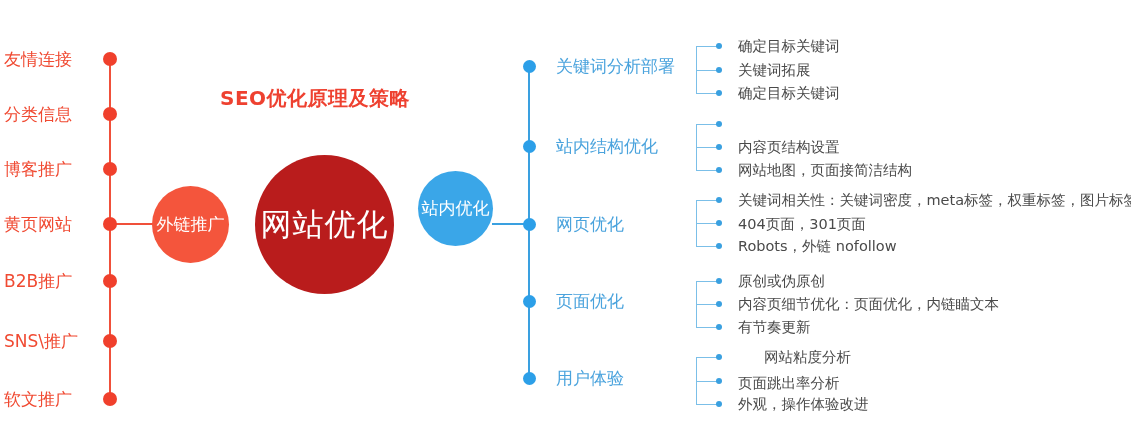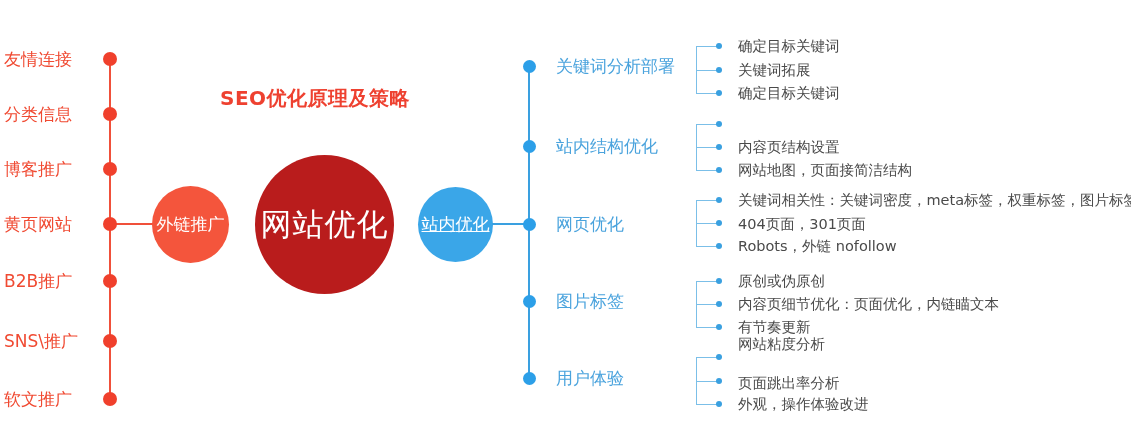--- a/index.html
+++ b/index.html
@@ -134,39 +134,39 @@
   <div class="circle circle-red" style="left:152px; top:186px; width:77px; height:77px;">
     <span class="c-line">外链</span>
     <span class="c-line">推广</span>
   </div>
 
   <div class="circle circle-green" style="left:255px; top:155px; width:139px; height:139px;">
     <span class="c-line">网站</span>
     <span class="c-line">优化</span>
   </div>
 
-  <div class="circle circle-blue" style="left:418px; top:187px; width:75px; height:75px;text-decoration:underline;">
+  <div class="circle circle-blue" style="left:418px; top:171px; width:75px; height:75px;">
     <span class="c-line">站内</span>
     <span class="c-line">优化</span>
   </div>
 
   <div class="line-h" style="left:492px; top:223px; width:38px; height:2px; background:#3aa0e0;"></div>
 
   <div class="line-v" style="left:528px; top:66px; width:2px; height:313px; background:#3aa0e0;"></div>
 
   <div class="dot dot-blue" style="left:523px; top:60px; width:13px; height:13px;"></div>
   <div class="dot dot-blue" style="left:523px; top:140px; width:13px; height:13px;"></div>
   <div class="dot dot-blue" style="left:523px; top:218px; width:13px; height:13px;"></div>
   <div class="dot dot-blue" style="left:523px; top:295px; width:13px; height:13px;"></div>
   <div class="dot dot-blue" style="left:523px; top:372px; width:13px; height:13px;"></div>
 
   <div class="branch-label" style="top:146px;">站内结构优化</div>
   <div class="branch-label" style="top:66px;">关键词分析部署</div>
   <div class="branch-label" style="top:224px;">网页优化</div>
-  <div class="branch-label" style="top:301px;">图片标签</div>
+  <div class="branch-label" style="top:301px;">页面优化</div>
   <div class="branch-label" style="top:378px;">用户体验</div>
 
   <div class="bracket-v" style="left:696px; top:46px; height:47px;"></div>
   <div class="bracket-h" style="left:696px; top:46px; width:22px;"></div>
   <div class="bracket-h" style="left:696px; top:70px; width:22px;"></div>
   <div class="bracket-h" style="left:696px; top:93px; width:22px;"></div>
   <div class="dot dot-small" style="left:716px; top:43px; width:6px; height:6px;"></div>
   <div class="dot dot-small" style="left:716px; top:67px; width:6px; height:6px;"></div>
   <div class="dot dot-small" style="left:716px; top:90px; width:6px; height:6px;"></div>
   <div class="detail-text" style="top:46px;">确定目标关键词</div>
@@ -205,17 +205,17 @@
   <div class="detail-text" style="top:304px;">内容页细节优化：页面优化，内链瞄文本</div>
   <div class="detail-text" style="top:327px;">有节奏更新</div>
 
   <div class="bracket-v" style="left:696px; top:357px; height:47px;"></div>
   <div class="bracket-h" style="left:696px; top:357px; width:22px;"></div>
   <div class="bracket-h" style="left:696px; top:381px; width:22px;"></div>
   <div class="bracket-h" style="left:696px; top:404px; width:22px;"></div>
   <div class="dot dot-small" style="left:716px; top:354px; width:6px; height:6px;"></div>
   <div class="dot dot-small" style="left:716px; top:378px; width:6px; height:6px;"></div>
   <div class="dot dot-small" style="left:716px; top:401px; width:6px; height:6px;"></div>
-  <div class="detail-text" style="top:344px;">网站粘度分析</div>
+  <div class="detail-text" style="top:357px;margin-left:26px;">网站粘度分析</div>
   <div class="detail-text" style="top:383px;">页面跳出率分析</div>
   <div class="detail-text" style="top:404px;">外观，操作体验改进</div>
 
 </div>
 
 </body></html>

